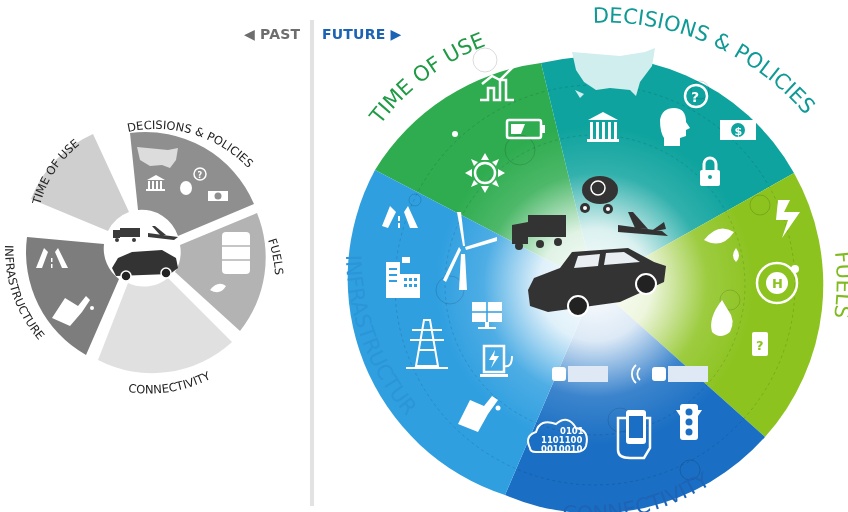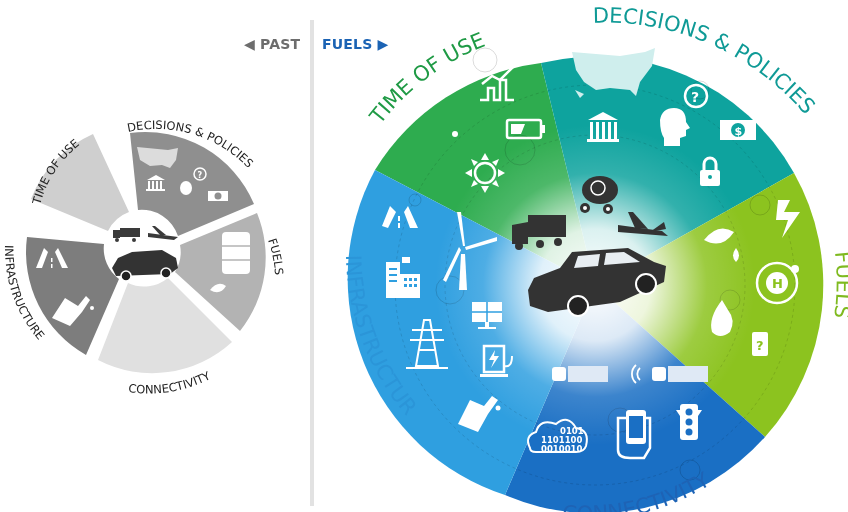--- a/index.html
+++ b/index.html
@@ -1,29 +1,29 @@
 <!DOCTYPE html>
 <html><head>
 <meta charset="utf-8">
 <style>
   html, body { margin:0; padding:0; background:#ffffff; }
   body { width:848px; height:512px; position:relative; overflow:hidden; font-family:"Liberation Sans", sans-serif; }
   .stage { position:absolute; left:0; top:0; width:848px; height:512px; }
-  .hdr { position:absolute; top:36px; font-weight:bold; font-size:14px; font-family:"DejaVu Sans", sans-serif; letter-spacing:0.2px; }
+  .hdr { position:absolute; top:26px; font-weight:bold; font-size:14px; font-family:"DejaVu Sans", sans-serif; letter-spacing:0.2px; }
   .past { left:244px; color:#6d6d6d; }
   .future { left:322px; color:#1b63b4; }
   .divider { position:absolute; left:310px; top:20px; width:4px; height:486px; background:#e2e2e2; }
   svg text { font-family:"DejaVu Sans", sans-serif; }
 </style>
 </head>
 <body>
 
 <div class="stage">
   <div class="hdr past">◀ PAST</div>
-  <div class="hdr future">FUELS ▶</div>
+  <div class="hdr future">FUTURE ▶</div>
   <div class="divider"></div>
 
   <svg width="848" height="512" style="position:absolute;left:0;top:0">
     <defs>
       <path id="pArcTime" d="M 40 205 A 112 112 0 0 1 120 125"></path>
       <path id="pArcDec" d="M 128 132 A 128 128 0 0 1 262 185"></path>
       <path id="pArcFuel" d="M 268 240 A 128 128 0 0 1 270 320"></path>
       <path id="pArcConn" d="M 128 392 A 136 136 0 0 0 250 348"></path>
       <path id="pArcInfra" d="M 5 245 A 140 140 0 0 0 50 352"></path>
     </defs>

